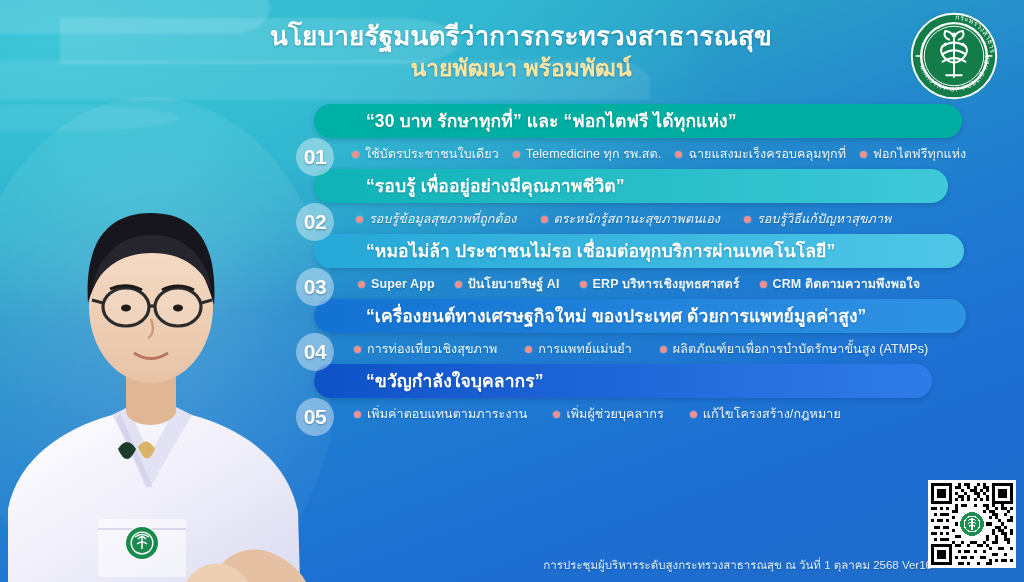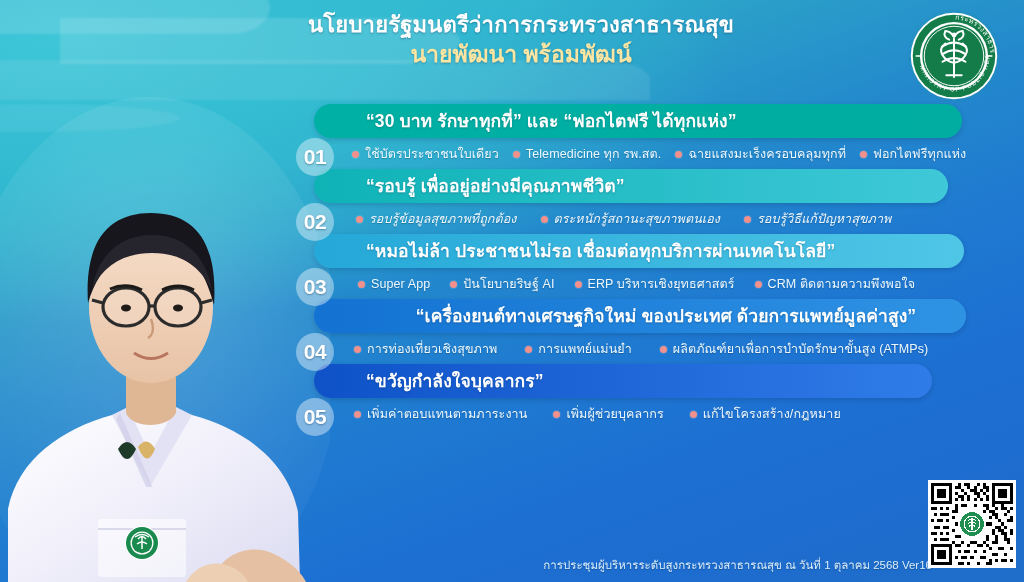--- a/index.html
+++ b/index.html
@@ -24,23 +24,24 @@
   .w2 { left:60px; top:18px; width:400px; height:46px; border-radius:0 60px 60px 0/0 23px 23px 0; }
   .w3 { left:-40px; top:60px; width:690px; height:40px; border-radius:0 50px 0 0/0 20px 0 0; background:rgba(255,255,255,.09);}
   .w4 { left:-120px; top:104px; width:300px; height:28px; background:rgba(255,255,255,.07);}
 
   
   #header-block {
     position:absolute; left:236px; top:12px; width:570px; text-align:center;
     z-index:6;
   }
   #main-title {
-    font-size:22px; font-weight:bold; color:#ffffff; line-height:1.22;
+    font-size:26px; font-weight:bold; color:#ffffff; line-height:1.22;
     letter-spacing:.2px; text-shadow:0 1px 2px rgba(0,40,70,.35);
     white-space:nowrap;
+    margin-top:9px;
   }
   #sub-title {
     font-size:23px; font-weight:bold; color:#fbe5a3; line-height:1.3;
     margin-top:1px; text-shadow:0 1px 2px rgba(0,40,70,.32);
     white-space:nowrap;
   }
 
   
   #ministry-logo {
     position:absolute; right:22px; top:8px; width:96px; height:96px; z-index:7;
@@ -264,21 +265,21 @@
     </div>
 
     <div class="policy-item">
       <div class="bar-row">
         <div class="bar" style="width:650px;background:linear-gradient(90deg,#25a8d8,#4fc6e6);"></div>
         <div class="badge">03</div>
         <div class="bar" style="width:650px;background:transparent;box-shadow:none;">
           <span class="bar-title">“หมอไม่ล้า ประชาชนไม่รอ เชื่อมต่อทุกบริการผ่านเทคโนโลยี”</span>
         </div>
       </div>
-      <div class="sub-row" style="gap:20px;padding-left:62px;">
+      <div class="sub-row" style="gap:20px;padding-left:62px;font-weight:bold;">
         <span class="sub-item">
             <span class="dot"></span>
             <span class="sub-label">Super App</span>
           </span>
         <span class="sub-item">
             <span class="dot"></span>
             <span class="sub-label">ปันโยบายริษฐ์ AI</span>
           </span>
         <span class="sub-item">
             <span class="dot"></span>
@@ -288,21 +289,21 @@
             <span class="dot"></span>
             <span class="sub-label">CRM ติดตามความพึงพอใจ</span>
           </span>
       </div>
     </div>
 
     <div class="policy-item">
       <div class="bar-row">
         <div class="bar" style="width:652px;background:linear-gradient(90deg,#1372d2,#2f93e4);"></div>
         <div class="badge">04</div>
-        <div class="bar" style="width:652px;background:transparent;box-shadow:none;justify-content:center;">
+        <div class="bar" style="width:652px;background:transparent;box-shadow:none;">
           <span class="bar-title">“เครื่องยนต์ทางเศรษฐกิจใหม่ ของประเทศ ด้วยการแพทย์มูลค่าสูง”</span>
         </div>
       </div>
       <div class="sub-row" style="gap:28px;padding-left:58px;">
         <span class="sub-item">
             <span class="dot"></span>
             <span class="sub-label">การท่องเที่ยวเชิงสุขภาพ</span>
           </span>
         <span class="sub-item">
             <span class="dot"></span>

